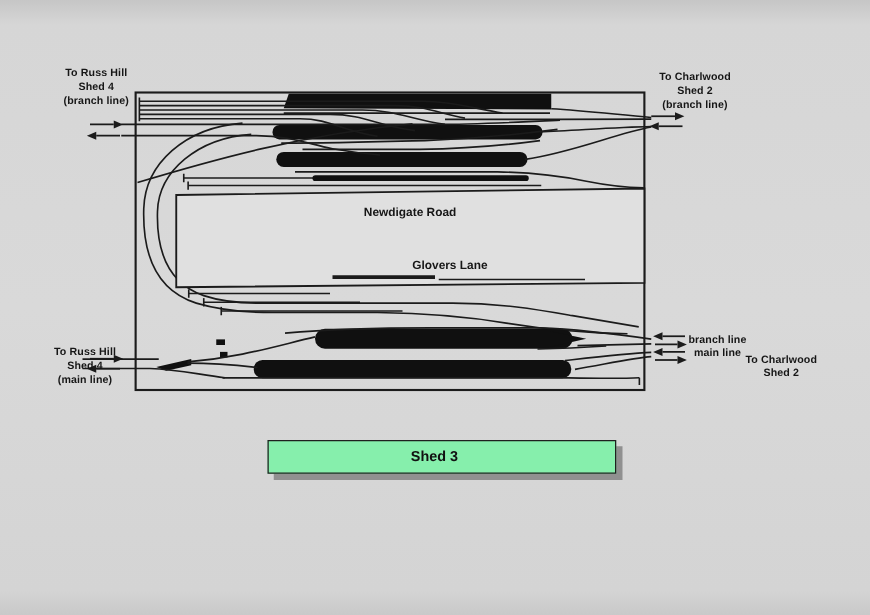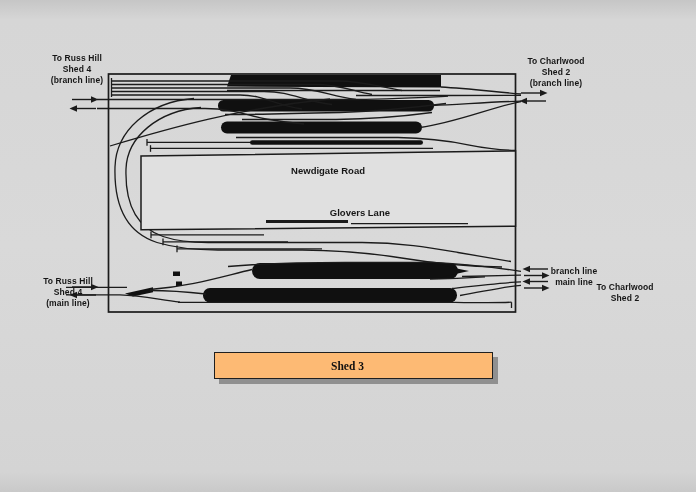--- a/index.html
+++ b/index.html
@@ -14,24 +14,24 @@
     position:absolute;text-align:center;
     font-size:8.5px;font-weight:600;line-height:11px;color:#161616;
     letter-spacing:.1px;
   }
   .station{
     position:absolute;text-align:right;
     font-size:9.5px;font-weight:600;color:#161616;
   }
   .titlebox{
     position:absolute;left:214px;top:352px;width:277px;height:25px;
-    background:#fdba74;border:1.5px solid #1f1f1f;
+    background:#86efac;border:1.5px solid #1f1f1f;
     box-shadow:5px 5px 0 #909090;
     display:flex;align-items:center;justify-content:center;
-    font-size:11.5px;font-weight:700;color:#111;white-space:nowrap;font-family:Liberation Serif, serif;
+    font-size:11.5px;font-weight:700;color:#111;white-space:nowrap;
   }
   .titlebox .gap{display:inline-block;width:12px;}
 </style>
 </head>
 <body>
 
 <div class="page">
 
   <svg width="696" height="492" viewBox="0 0 696 492">
     <g stroke="#1b1b1b" stroke-width="1.3" fill="none" stroke-linecap="butt">

